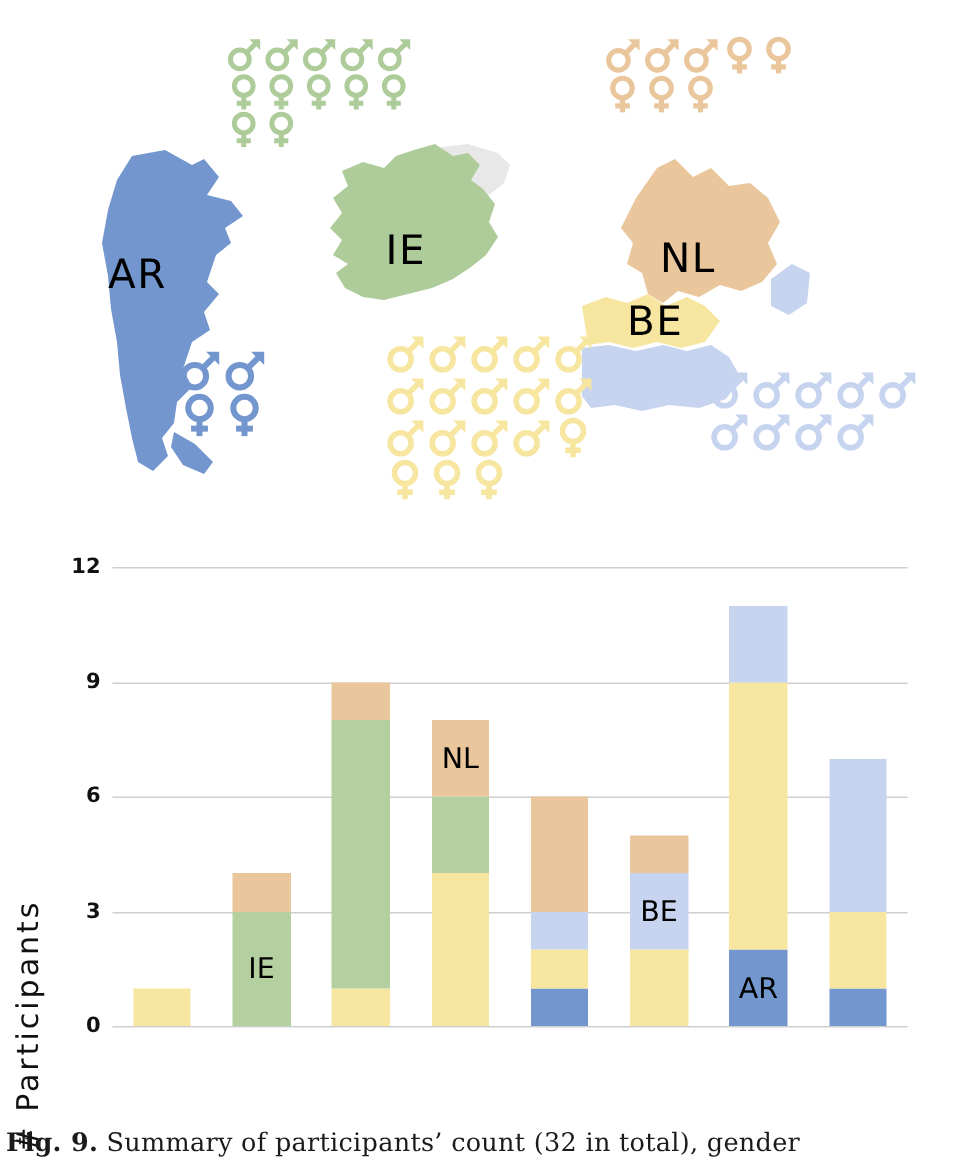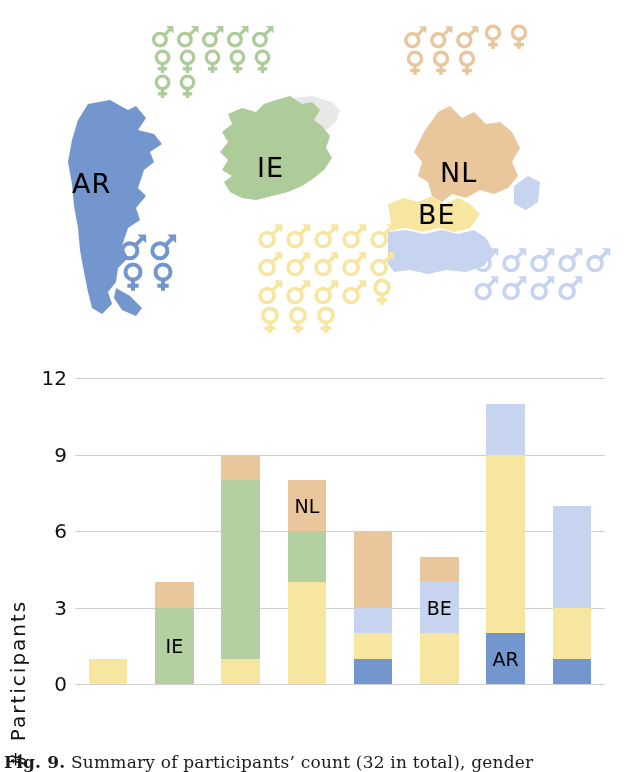--- a/index.html
+++ b/index.html
@@ -37,21 +37,21 @@
   #chart-panel{position:absolute;left:0;top:362px;width:640px;height:380px;}
 
   #ylabel{position:absolute;left:6px;top:432px;width:220px;
      transform:rotate(-90deg);transform-origin:0 0;
      font-size:20px;letter-spacing:2px;text-align:center;color:#111;
      font-family:"DejaVu Sans",sans-serif;}
 
   #plot{position:absolute;left:75px;top:16px;width:530px;height:306px;}
   .gridline{position:absolute;left:0;width:530px;height:1px;background:#cfcfcf;}
   .ytick{position:absolute;right:calc(100% + 8px);transform:translateY(-52%);
-     font-size:20px;color:#111;white-space:nowrap;font-family:"DejaVu Sans",sans-serif;font-weight:400;}
+     font-size:14px;color:#111;white-space:nowrap;font-family:"DejaVu Sans",sans-serif;font-weight:700;}
 
   .bar-col{position:absolute;bottom:0;display:flex;flex-direction:column-reverse;}
   .seg{width:100%;position:relative;}
   .seg .seg-tag{position:absolute;left:50%;top:50%;transform:translate(-50%,-50%);
      font-size:19px;color:#000;font-family:"DejaVu Sans",sans-serif;white-space:nowrap;}
 
   
   #caption{position:absolute;left:0;top:752px;width:640px;
      font-family:"DejaVu Serif",serif;font-size:17px;color:#1b1b1b;
      text-align:justify;padding:0 4px;box-sizing:border-box;

